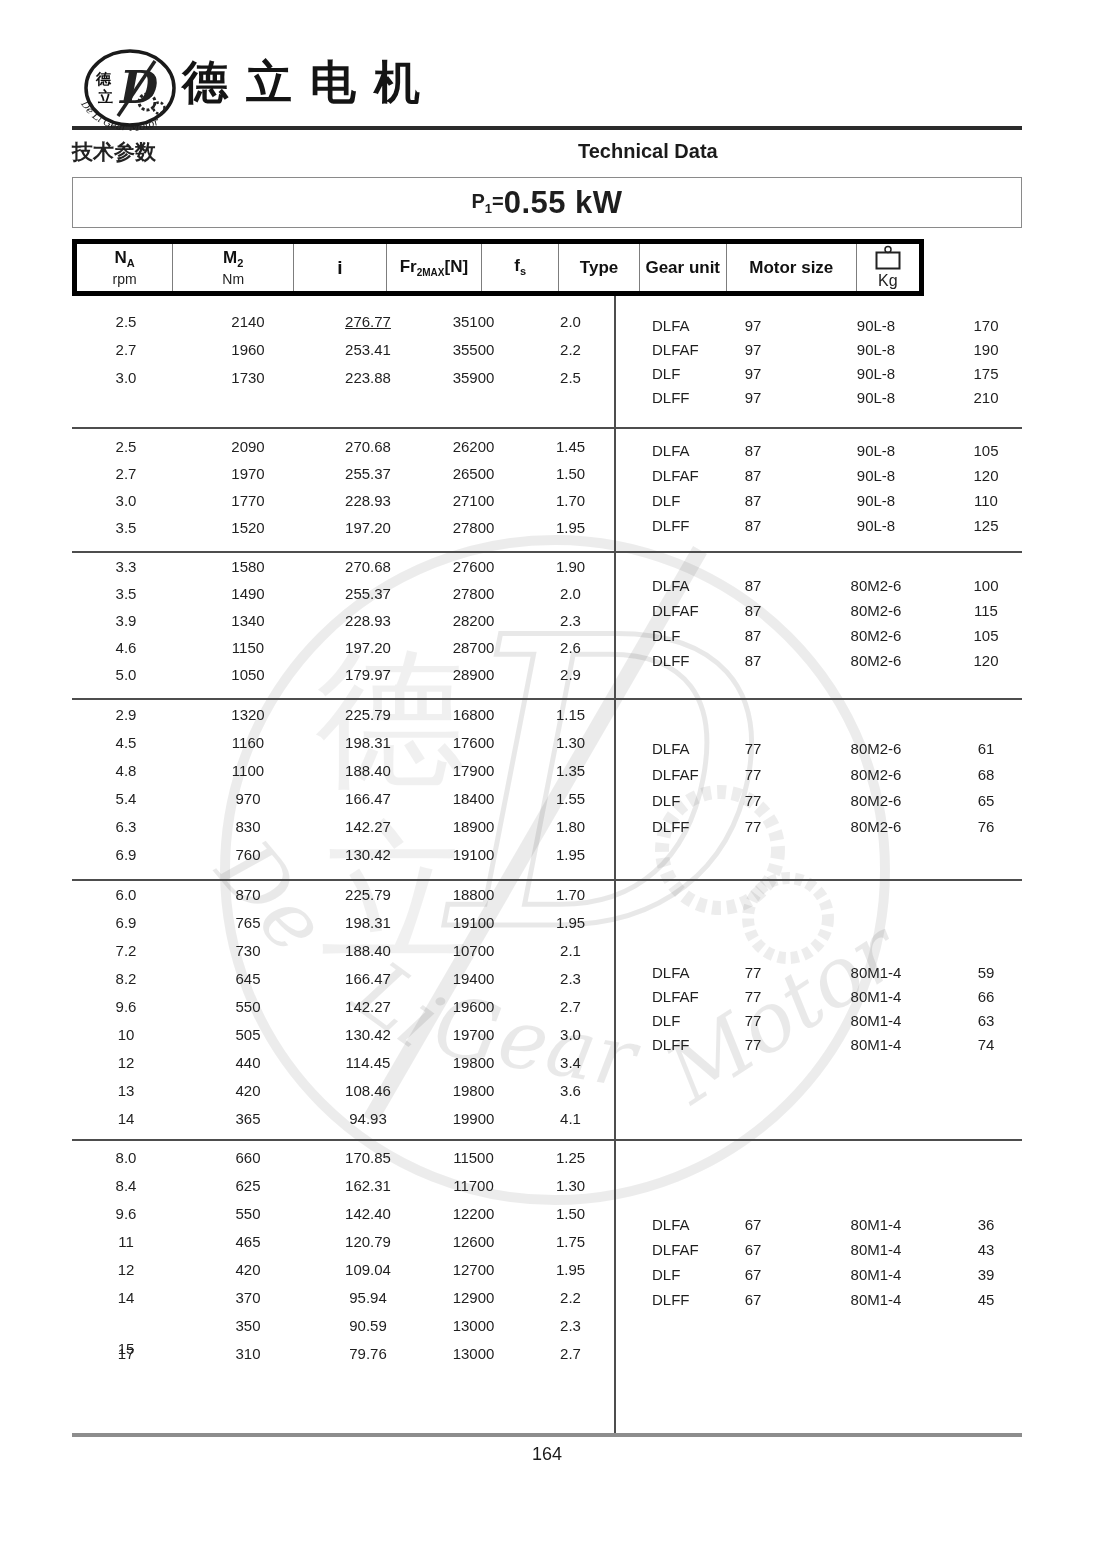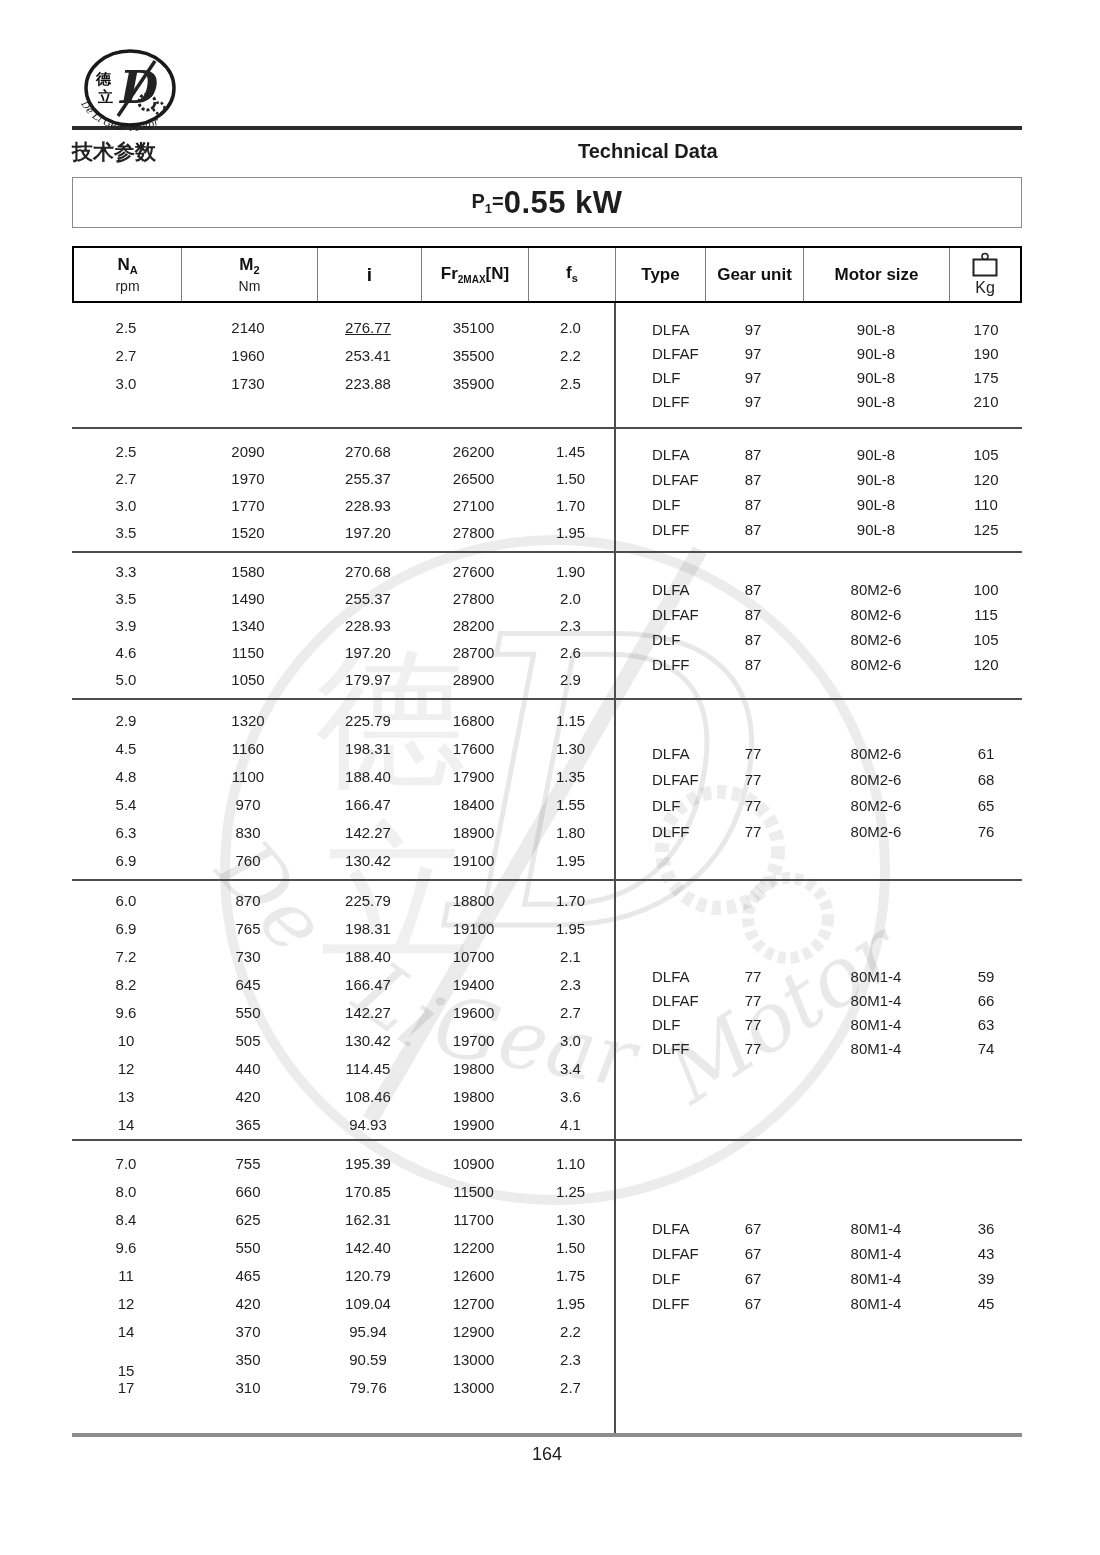--- a/index.html
+++ b/index.html
@@ -14,38 +14,38 @@
   .sec-cn{position:absolute;left:72px;top:138px;font-size:21px;font-weight:bold;color:#222;}
   .sec-en{position:absolute;left:578px;top:140px;font-size:20px;font-weight:bold;color:#1b1b1b;}
 
   .pbox{position:absolute;left:72px;top:177px;width:950px;height:51px;box-sizing:border-box;
         border:1.5px solid #8a8a8a;display:flex;align-items:center;justify-content:center;}
   .p-pre{font-size:20px;font-weight:bold;}
   .p-pre sub{font-size:13px;}
   .p-val{font-size:31px;font-weight:bold;letter-spacing:0.5px;}
 
   
-  .thead{position:absolute;left:72px;top:246px;width:950px;height:57px;box-sizing:border-box;
-         border:2px solid #000000;display:flex;background:#fff;z-index:2;}
+  .thead{position:absolute;left:72px;top:239px;width:852px;height:57px;box-sizing:border-box;
+         border:5px solid #000000;display:flex;background:#fff;z-index:2;}
   .hcell{box-sizing:border-box;border-right:1px solid #7d7d7d;display:flex;flex-direction:column;
          align-items:center;justify-content:center;line-height:1.15;}
   .hcell:last-child{border-right:none;}
   .h-main{font-size:17px;font-weight:bold;color:#111;}
   .h-main sub{font-size:11px;font-weight:bold;}
   .h-unit{font-size:14px;color:#222;margin-top:1px;}
   .kg-icon{display:block;margin-bottom:0px;}
 
   
   #blocks{position:absolute;left:72px;top:290px;width:950px;z-index:1;}
   .block{position:relative;box-sizing:border-box;border-bottom:2px solid #4d4d4d;}
   .block:last-child{border-bottom:none;}
   .vline{position:absolute;left:542px;top:0;bottom:0;width:1.5px;background:#4d4d4d;}
   .lrows{position:absolute;left:0;top:0;width:542px;box-sizing:border-box;}
   .rrows{position:absolute;left:542px;top:0;width:408px;box-sizing:border-box;}
-  .lrow,.rrow{display:flex;align-items:center;}
+  .lrow,.rrow{display:flex;}
   .lcell,.rcell{display:inline-block;text-align:center;font-size:15px;color:#1f1f1f;}
   .rcell.type{text-align:left;padding-left:38px;box-sizing:border-box;}
 
   
   .foot-rule{position:absolute;left:72px;top:1433px;width:950px;height:3.5px;background:#8d8d8d;}
   .page-num{position:absolute;left:72px;top:1444px;width:950px;text-align:center;
             font-size:18px;color:#1b1b1b;}
 
   
   .watermark{position:absolute;left:120px;top:520px;z-index:0;pointer-events:none;}
@@ -78,20 +78,21 @@
     <text x="48" y="57" font-family="DejaVu Serif,serif" font-style="italic" font-weight="bold" font-size="44" fill="#222">D</text>
     <line x1="46" y1="70" x2="83" y2="15" stroke="#222" stroke-width="3.5"></line>
     <circle cx="75" cy="56" r="8" fill="none" stroke="#222" stroke-width="3" stroke-dasharray="3 2"></circle>
     <circle cx="87" cy="62" r="5.5" fill="none" stroke="#222" stroke-width="2.5" stroke-dasharray="2.5 2"></circle>
     <path id="logo-arc" d="M 8,56 C 28,94 88,94 108,58" fill="none"></path>
     <text font-family="DejaVu Serif,serif" font-style="italic" font-size="10" fill="#1a1a1a">
       <textPath href="#logo-arc" startOffset="2">De Li Gear Motor</textPath>
     </text>
   </svg>
 
+  <div class="brand-cn">德立电机</div>
   <div class="top-rule"></div>
 
   <div class="sec-cn">技术参数</div>
   <div class="sec-en">Technical Data</div>
 
   <div class="pbox">
     <span class="p-pre"><span>P</span><sub>1</sub><span>=</span></span>
     <span class="p-val">0.55 kW</span>
   </div>
 
@@ -473,27 +474,20 @@
             <span class="rcell" style="width: 98px;">77</span>
             <span class="rcell" style="width: 148px;">80M1-4</span>
             <span class="rcell" style="width: 72px;">74</span>
           </div>
         </div>
       </div>
       <div class="block" style="height: 292px;">
         <div class="vline"></div>
         <div class="lrows" style="padding-top: 8px;">
           <div class="lrow" style="height: 28px;">
-            <span class="lcell" style="width: 108px;">7.0</span>
-            <span class="lcell" style="width: 136px;">755</span>
-            <span class="lcell" style="width: 104px;">195.39</span>
-            <span class="lcell" style="width: 107px;">10900</span>
-            <span class="lcell" style="width: 87px;">1.10</span>
-          </div>
-          <div class="lrow" style="height: 28px;">
             <span class="lcell" style="width: 108px;">8.0</span>
             <span class="lcell" style="width: 136px;">660</span>
             <span class="lcell" style="width: 104px;">170.85</span>
             <span class="lcell" style="width: 107px;">11500</span>
             <span class="lcell" style="width: 87px;">1.25</span>
           </div>
           <div class="lrow" style="height: 28px;">
             <span class="lcell" style="width: 108px;">8.4</span>
             <span class="lcell" style="width: 136px;">625</span>
             <span class="lcell" style="width: 104px;">162.31</span>

